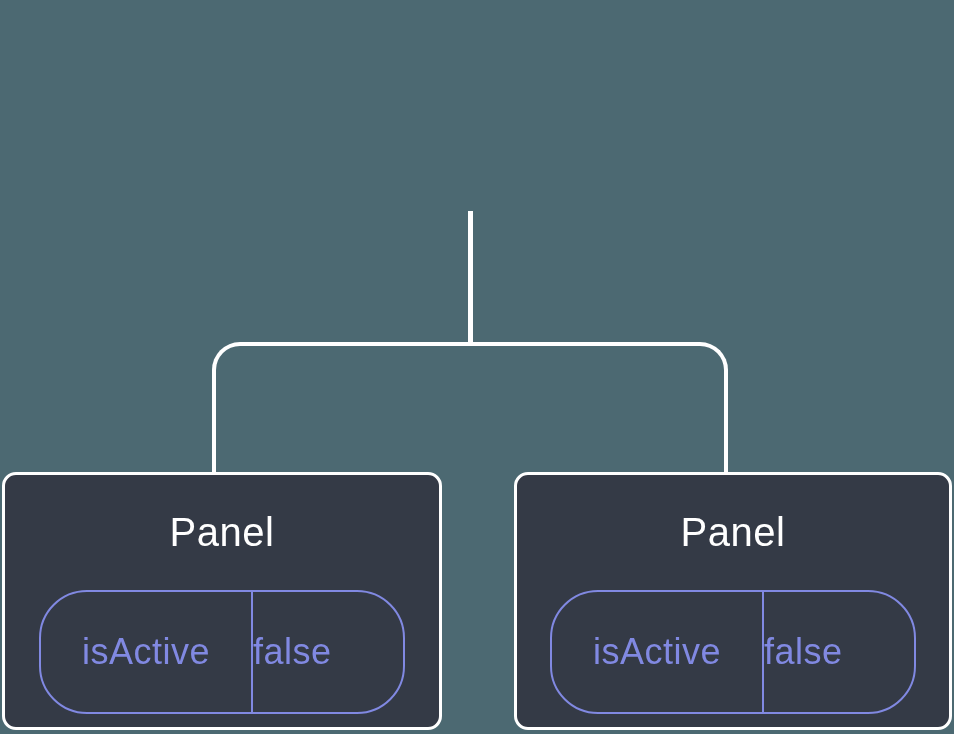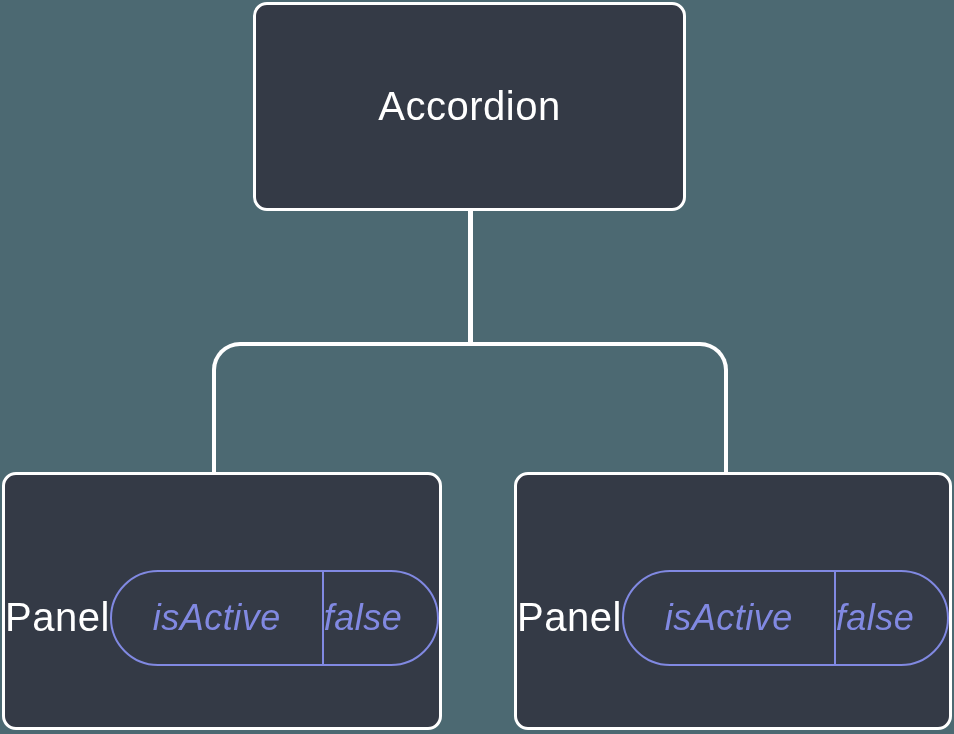--- a/index.html
+++ b/index.html
@@ -44,37 +44,36 @@
   .bracket{
     position:absolute;
     left:212px;top:342px;width:516px;height:130px;
     border-top:4px solid var(--connector);
     border-left:4px solid var(--connector);
     border-right:4px solid var(--connector);
     border-radius:28px 28px 0 0;
   }
   .panel-node{
     top:472px;width:440px;height:258px;
-    display:flex;align-items:center;
+    display:flex;flex-direction:column;align-items:center;
   }
   .panel-left{left:2px;}
   .panel-right{left:514px;width:438px;}
   .panel-title{
     margin-top:32px;
     line-height:50px;
   }
   .prop-pill{
     margin-top:33px;
-    width:366px;height:96px;
+    width:366px;height:124px;
     border:2px solid var(--accent);
     border-radius:48px;
     display:flex;
     align-items:stretch;
     overflow:hidden;
-    font-style:italic;
   }
   .prop-name-cell{
     width:212px;
     border-right:2px solid var(--accent);
     display:flex;align-items:center;justify-content:center;
   }
   .prop-value-cell{
     flex:1;
     display:flex;align-items:center;
   }
@@ -82,23 +81,20 @@
     color:var(--accent);
     font-size:36px;
     letter-spacing:0.5px;
   }
 </style>
 </head>
 <body>
 
 <div class="stage">
 
-  <div class="node root-node">
-    <div class="node-title">Accordion</div>
-  </div>
 
   <div class="stem"></div>
   <div class="bracket"></div>
 
   <div class="node panel-node panel-left">
     <div class="node-title panel-title">Panel</div>
     <div class="prop-pill">
       <div class="prop-name-cell">
         <span class="prop-text">isActive</span>
       </div>

